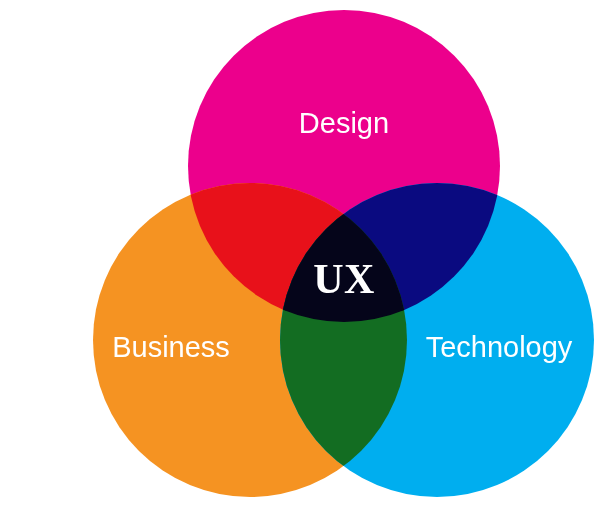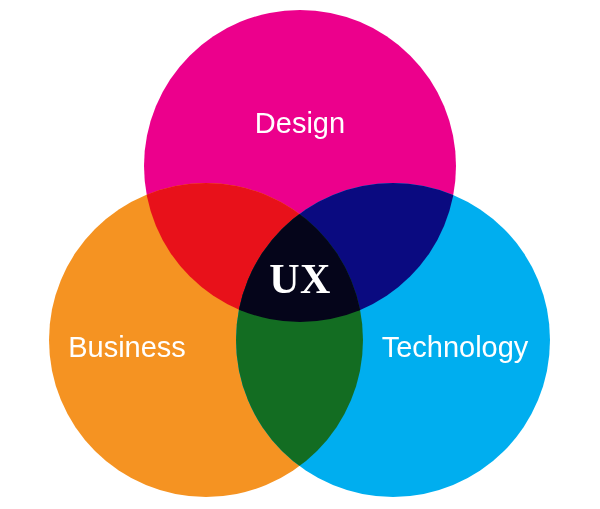--- a/index.html
+++ b/index.html
@@ -12,20 +12,21 @@
     height: 509px;
     background: #ffffff;
     font-family: "Liberation Sans", sans-serif;
     overflow: hidden;
   }
   #venn-stage {
     position: relative;
     width: 520px;
     height: 509px;
     background: #ffffff;
+    padding-left: 44px;
   }
   #venn-svg {
     display: block;
     width: 600px;
     height: 509px;
   }
   .circle-label {
     font-family: "Liberation Sans", sans-serif;
     font-size: 29px;
     font-weight: 400;

